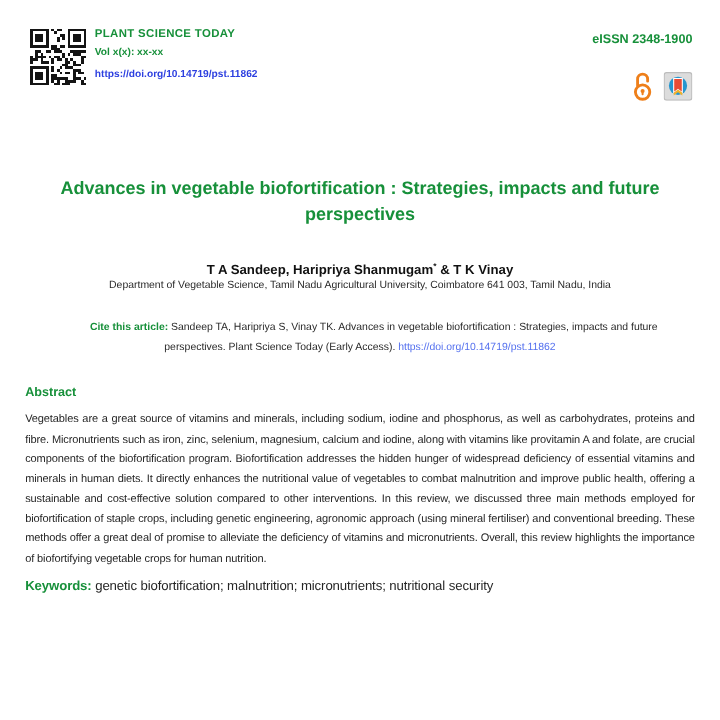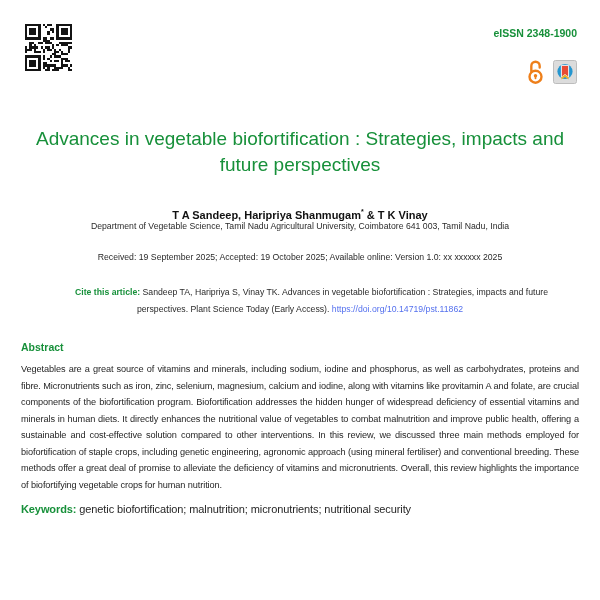--- a/index.html
+++ b/index.html
@@ -20,22 +20,22 @@
   .cm-icon{cursor:pointer;}
   .cm-icon svg{display:block;}
   
   .badge{
     position:absolute;top:93px;left:21px;background:var(--badge_green);color:#fff;
     font-size:9.5px;font-weight:bold;letter-spacing:.5px;padding:6px 10px 5px 10px;
   }
   
   .content{position:absolute;top:126px;left:21px;right:21px;text-align:center;}
   h1.title{
-    font-size:19px;font-weight:normal;color:var(--green);line-height:1.38;
-    margin:0 auto 0 auto;max-width:550px;
+    font-size:15px;font-weight:bold;color:var(--green);line-height:1.38;
+    margin:22px auto 0 auto;max-width:550px;
   }
   .authors{margin-top:30px;font-size:11px;font-weight:bold;color:#111;}
   .authors sup{font-size:7px;}
   .affiliation{font-size:8.7px;color:#2a2a2a;}
   .correspondence{margin-top:24px;font-size:8.7px;color:#2a2a2a;}
   .correspondence a{color:var(--soft_link_blue);text-decoration:none;cursor:pointer;}
   .dates{margin-top:21px;font-size:8.7px;color:#2a2a2a;}
   .cite{margin-top:22px;font-size:8.7px;line-height:16.5px;color:#2a2a2a;max-width:528px;margin-left:auto;margin-right:auto;}
   .cite .cite-label{color:var(--green);font-weight:bold;padding-left:23px;}
   .cite a{color:var(--soft_link_blue);text-decoration:none;cursor:pointer;}
@@ -175,20 +175,25 @@
         <rect x="9" y="20" width="1" height="1" fill="#141414"></rect>
         <rect x="10" y="20" width="1" height="1" fill="#141414"></rect>
         <rect x="12" y="20" width="1" height="1" fill="#141414"></rect>
         <rect x="13" y="20" width="1" height="1" fill="#141414"></rect>
         <rect x="14" y="20" width="1" height="1" fill="#141414"></rect>
         <rect x="19" y="20" width="1" height="1" fill="#141414"></rect>
         <rect x="20" y="20" width="1" height="1" fill="#141414"></rect>
       </svg>
   </div>
 
+  <div class="head-text">
+    <div class="jname">PLANT SCIENCE TODAY</div>
+    <div class="vol">Vol x(x): xx-xx</div>
+    <a class="hdoi">https://doi.org/10.14719/pst.11862</a>
+  </div>
 
   <div class="eissn">eISSN 2348-1900</div>
 
   <div class="head-icons">
     <span class="oa-icon">
       <svg width="19" height="27" viewBox="0 0 20 27" xmlns="http://www.w3.org/2000/svg">
         <path d="M5.6 13.2 V7.6 a4.4 4.4 0 0 1 8.8 0 V9.4" fill="none" stroke="#ee7f1a" stroke-width="2.5" stroke-linecap="round"></path>
         <circle cx="10" cy="19" r="6.3" fill="none" stroke="#ee7f1a" stroke-width="2.5"></circle>
         <circle cx="10" cy="18" r="1.8" fill="#ee7f1a"></circle>
         <rect x="9.1" y="18.5" width="1.8" height="3.2" rx="0.8" fill="#ee7f1a"></rect>
@@ -209,21 +214,20 @@
 
     <h1 class="title">Advances in vegetable biofortification : Strategies, impacts and future perspectives</h1>
 
     <div class="authors">
       <span>T A Sandeep, Haripriya Shanmugam</span><sup>*</sup><span> &amp; T K Vinay</span>
     </div>
 
     <div class="affiliation">Department of Vegetable Science, Tamil Nadu Agricultural University, Coimbatore 641 003, Tamil Nadu, India</div>
 
 
-    <div class="dates">Received: 19 September 2025; Accepted: 19 October 2025; Available online: Version 1.0: xx xxxxxx 2025</div>
 
     <div class="cite">
       <span class="cite-label">Cite this article:</span><span> Sandeep TA, Haripriya S, Vinay TK. Advances in vegetable biofortification : Strategies, impacts and future perspectives. Plant Science Today (Early Access). </span><a>https://doi.org/10.14719/pst.11862</a>
     </div>
 
     <div class="abstract">
       <h2>Abstract</h2>
       <p>Vegetables are a great source of vitamins and minerals, including sodium, iodine and phosphorus, as well as carbohydrates, proteins and fibre. Micronutrients such as iron, zinc, selenium, magnesium, calcium and iodine, along with vitamins like provitamin A and folate, are crucial components of the biofortification program. Biofortification addresses the hidden hunger of widespread deficiency of essential vitamins and minerals in human diets. It directly enhances the nutritional value of vegetables to combat malnutrition and improve public health, offering a sustainable and cost-effective solution compared to other interventions. In this review, we discussed three main methods employed for biofortification of staple crops, including genetic engineering, agronomic approach (using mineral fertiliser) and conventional breeding. These methods offer a great deal of promise to alleviate the deficiency of vitamins and micronutrients. Overall, this review highlights the importance of biofortifying vegetable crops for human nutrition.</p>
     </div>
 

